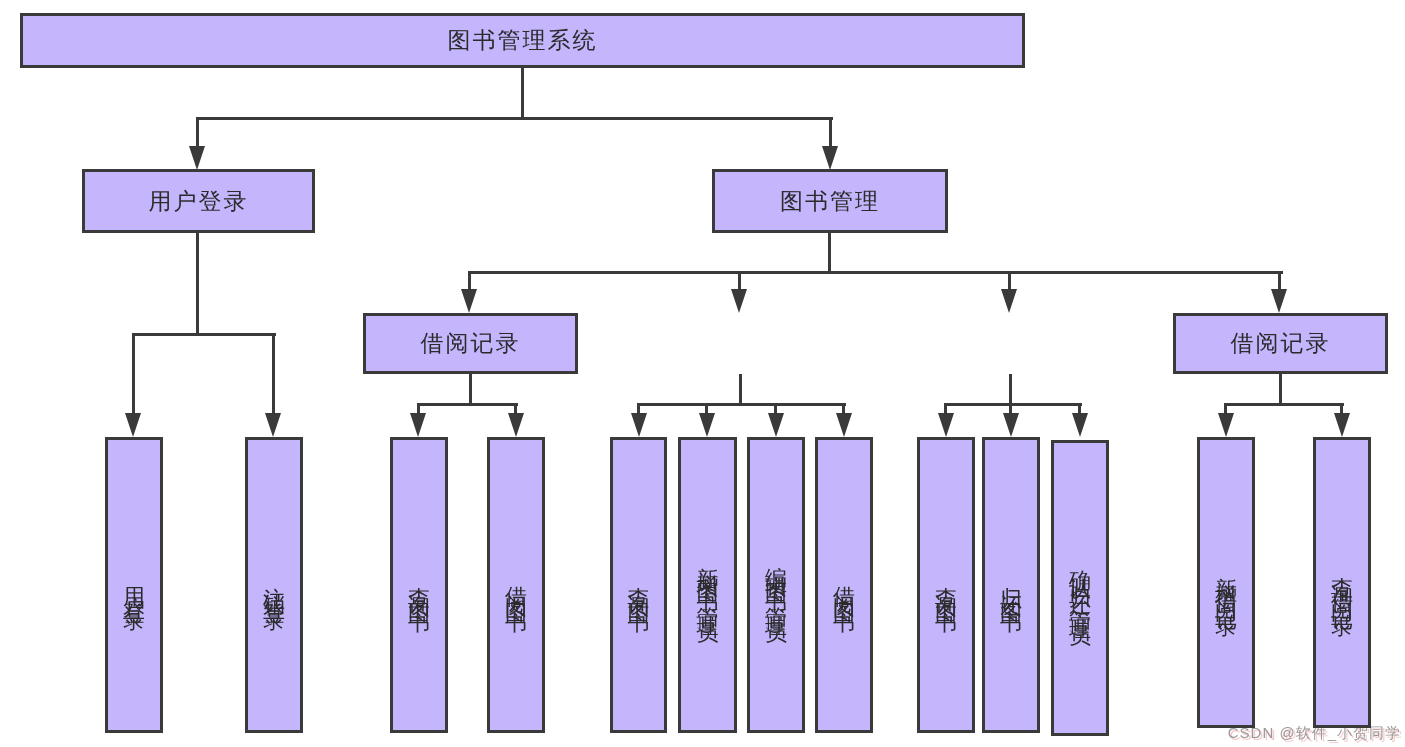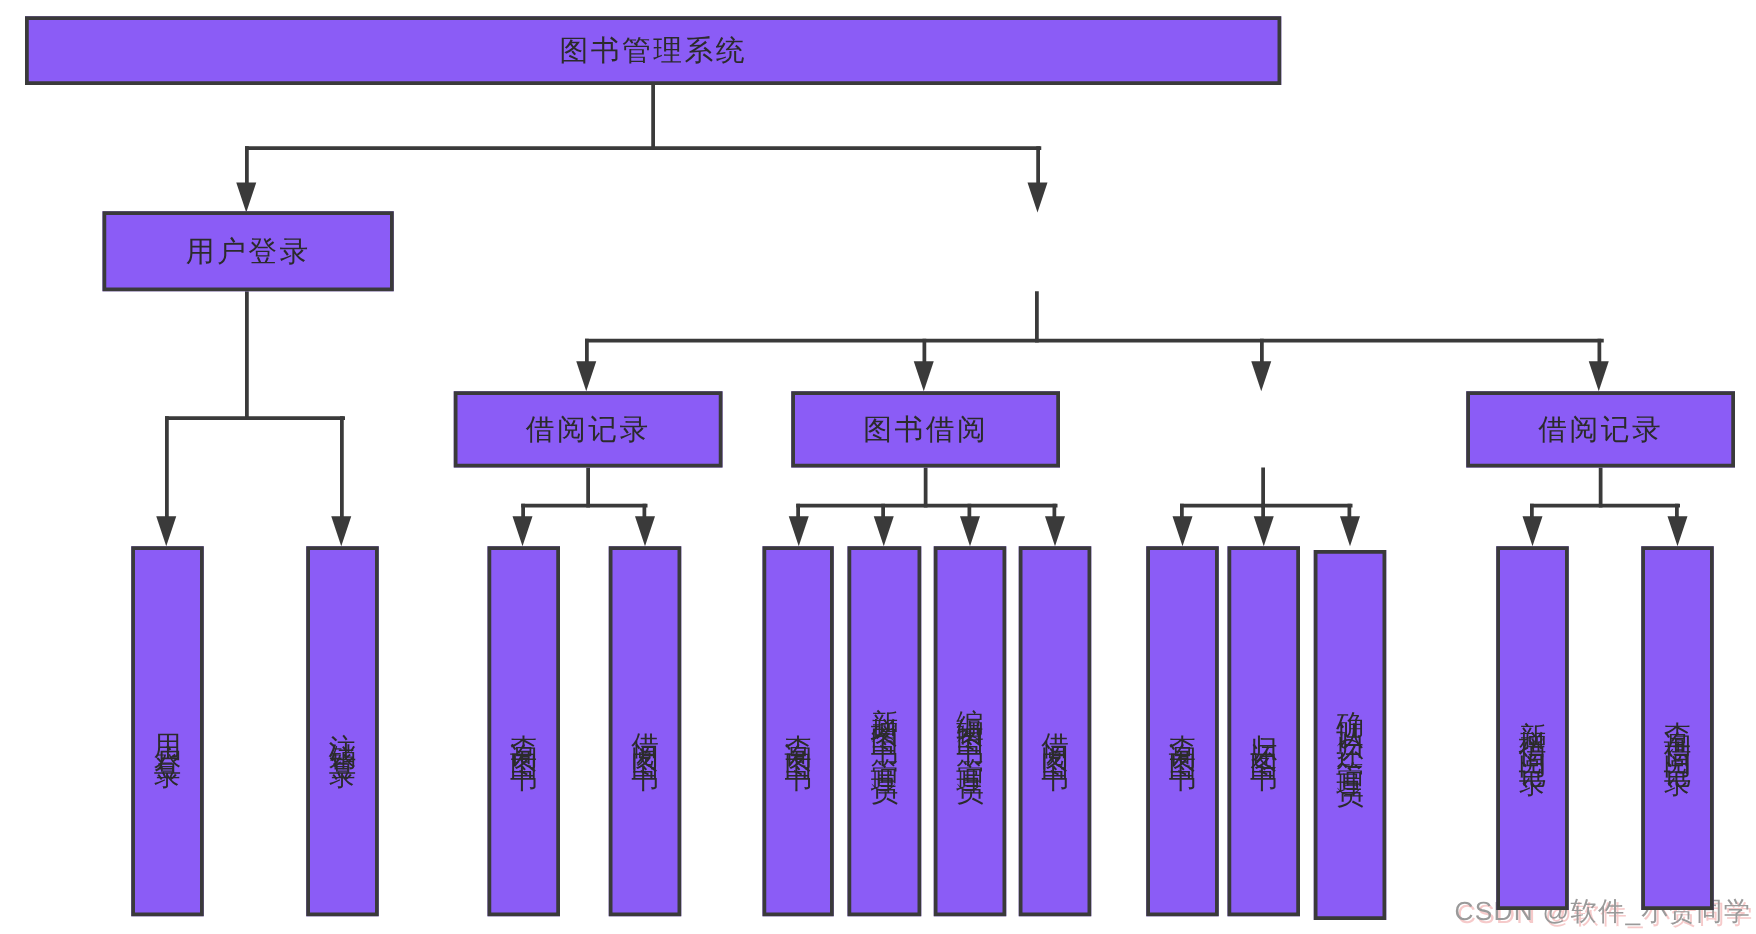--- a/index.html
+++ b/index.html
@@ -7,21 +7,21 @@
     position:relative;
     width:1405px; height:747px;
     background:var(--bg,#ffffff);
     font-family:"Liberation Sans","DejaVu Sans",sans-serif;
     overflow:hidden;
   }
   .node {
     position:absolute;
     box-sizing:border-box;
     border:3px solid var(--line,#3a3a3a);
-    background:#8b5cf6;
+    background:#c4b5fd;
     display:flex;
     align-items:center;
     justify-content:center;
     color:var(--text,#2b2b2b);
   }
   .node span {
     font-size:23px;
     letter-spacing:2px;
     white-space:nowrap;
   }
@@ -41,21 +41,21 @@
     position:absolute;
     width:0; height:0;
     border-left:8px solid transparent;
     border-right:8px solid transparent;
     border-top:24px solid var(--line,#3a3a3a);
   }
   .watermark {
     position:absolute;
     right:4px;
     bottom:4px;
-    font-size:21px;
+    font-size:15px;
     color:var(--wm,#9a9a9a);
     text-shadow:2px 2px 0 var(--wmshadow,#f6caca);
     letter-spacing:1px;
     white-space:nowrap;
   }
 </style>
 </head>
 <body>
 
 <div id="canvas" style="--bg: #ffffff; --line: #3a3a3a; --text: #2b2b2b; --wm: #9a9a9a; --wmshadow: #f6caca;">
@@ -111,25 +111,25 @@
     <div class="arrow" style="left: 1003px; top: 413px;"></div>
     <div class="arrow" style="left: 1072px; top: 413px;"></div>
     <div class="arrow" style="left: 1218px; top: 413px;"></div>
     <div class="arrow" style="left: 1334px; top: 413px;"></div>
     <div class="node" style="left: 20px; top: 13px; width: 1005px; height: 55px;">
       <span>图书管理系统</span>
     </div>
     <div class="node" style="left: 82px; top: 169px; width: 233px; height: 64px;">
       <span>用户登录</span>
     </div>
+    <div class="node" style="left: 712px; top: 169px; width: 236px; height: 64px;">
+      <span>图书管理</span>
+    </div>
     <div class="node" style="left: 363px; top: 313px; width: 215px; height: 61px;">
       <span>借阅记录</span>
-    </div>
-    <div class="node" style="left: 633px; top: 313px; width: 215px; height: 61px;">
-      <span>图书借阅</span>
     </div>
     <div class="node" style="left: 1173px; top: 313px; width: 215px; height: 61px;">
       <span>借阅记录</span>
     </div>
     <div class="node vertical" style="left: 105px; top: 437px; width: 58px; height: 296px;">
       <span>用户登录</span>
     </div>
     <div class="node vertical" style="left: 245px; top: 437px; width: 58px; height: 296px;">
       <span>注销登录</span>
     </div>

